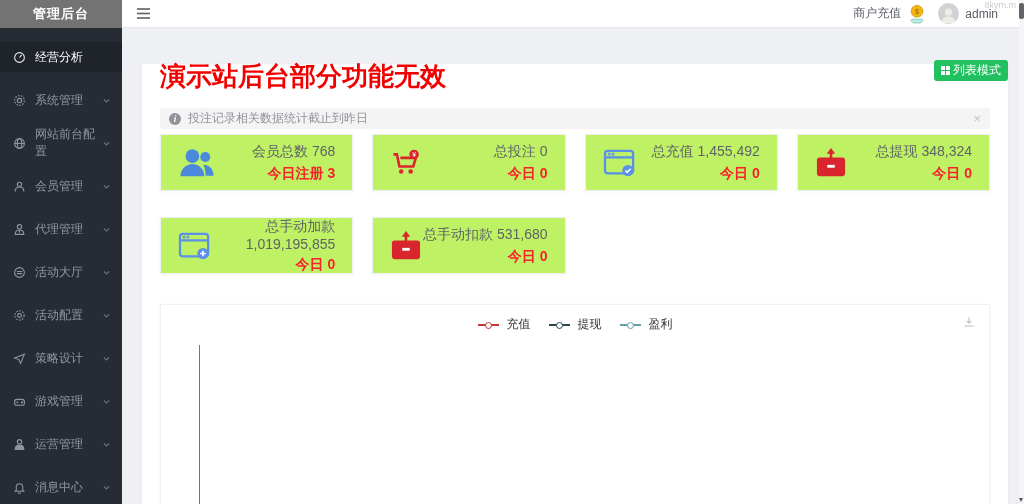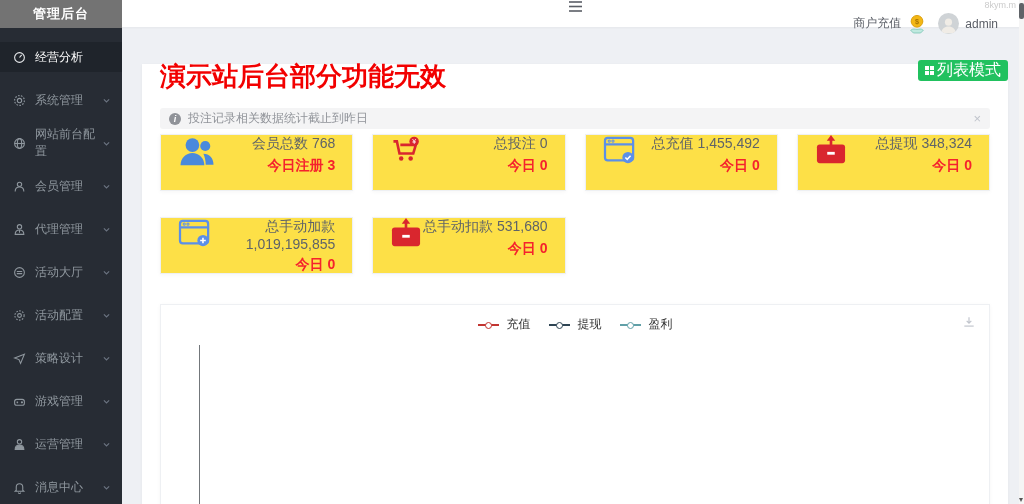--- a/index.html
+++ b/index.html
@@ -15,21 +15,21 @@
     color:#8f979e; cursor:pointer;margin-top:13px; }
   .menu-item.active { color:#fff; background:#1f242b; }
   .menu-item .mi-icon { width:13px; height:13px; margin-right:9px; flex:none; display:flex; align-items:center; }
   .menu-item .mi-icon svg { width:13px; height:13px; stroke:#8f979e; }
   .menu-item.active .mi-icon svg { stroke:#e8eaec; }
   .menu-item .chev { margin-left:auto; display:flex; }
   .menu-item .chev svg { width:9px; height:9px; stroke:#6b7380; }
 
   
   .topbar { position:fixed; left:122px; right:0; top:0; height:27px; background:#fff; z-index:4;
-    display:flex; align-items:center; padding:0 10px 0 14px; box-shadow:0 1px 2px rgba(0,0,0,.04);flex-direction:column; }
+    display:flex; align-items:center; padding:0 10px 0 14px; box-shadow:0 1px 2px rgba(0,0,0,.04); }
   .hamburger { cursor:pointer; display:flex; }
   .topbar-right { margin-left:auto; display:flex; align-items:center; color:#5a5e66; }
   .tb-label { margin-right:7px; }
   .coin-icon { width:18px; height:20px; margin-right:12px; cursor:pointer; }
   .avatar { width:21px; height:21px; border-radius:50%; background:#cfd3d6; overflow:hidden;
     margin-right:6px; display:flex; align-items:flex-end; justify-content:center; cursor:pointer; }
   .username { margin-right:16px; cursor:pointer; }
   .watermark { position:fixed; top:0; right:8px; font-size:9px; color:#cbcbcb; z-index:10; }
 
   
@@ -38,37 +38,37 @@
   .scroll-arrow { position:absolute; bottom:2px; left:0; width:0; height:0;
     border-left:2.5px solid transparent; border-right:2.5px solid transparent; border-top:4px solid #555; }
 
   
   .content { position:absolute; left:122px; top:27px; right:0; bottom:0;
     background:#eef0f4; padding:7px 16px 0 20px; }
   .panel { position:relative; background:#fff; min-height:476px; padding:0 10px;
     box-shadow:0 1px 3px rgba(0,0,0,.05); }
 
   .list-mode-btn { position:absolute; top:-4px; right:0; height:21px; background:#21c15f; color:#fff;
-    border:none; border-radius:3px; font-size:16px; padding:0 7px; display:flex; align-items:center;
+    border:none; border-radius:3px; font-size:12px; padding:0 7px; display:flex; align-items:center;
     gap:3px; cursor:pointer; font-family:inherit; }
   .grid-glyph { display:grid; grid-template-columns:4px 4px; gap:1px; }
   .grid-glyph i { width:4px; height:4px; background:#fff; }
 
   .demo-heading { margin:30px 8px 0; font-size:26px; line-height:1; font-weight:bold; color:#f20000;font-family:Liberation Serif, serif; }
 
   .notice { margin:18px 8px 0; height:21px; background:#f4f4f5; border-radius:3px; color:#909399;
     display:flex; align-items:center; padding:0 9px; }
   .info-icon { width:12px; height:12px; border-radius:50%; background:#909399; color:#fff;
     font-size:9px; font-style:italic; font-weight:bold; display:flex; align-items:center;
     justify-content:center; margin-right:7px; flex:none; }
   .notice-close { margin-left:auto; color:#c0c4cc; cursor:pointer; font-size:13px; line-height:1; }
 
   .stats-grid { margin:5px 8px 0; display:flex; flex-wrap:wrap; column-gap:19px; row-gap:26px; }
   .stat-card { width:calc((100% - 57px)/4); height:57px; border:1px solid #eef0f3;
-    box-shadow:0 1px 4px rgba(0,0,0,.04); display:flex; padding:0 17px; background:#fde047; }
+    box-shadow:0 1px 4px rgba(0,0,0,.04); display:flex; align-items:center; padding:0 17px; background:#bef264; }
   .stat-icon { flex:none; display:flex; }
   .stat-text { margin-left:auto; text-align:right; }
   .stat-line1 { color:#5f6368; font-size:14px; }
   .stat-line2 { color:#f5222d; font-size:14px; font-weight:bold; margin-top:4px; }
 
   .chart-card { position:relative; margin:30px 8px 0; height:208px; border:1px solid #eef0f3;
     box-shadow:0 1px 4px rgba(0,0,0,.04); background:#fff; }
   .legend { display:flex; justify-content:center; gap:18px; padding-top:11px; }
   .legend-item { display:flex; align-items:center; gap:8px; color:#333; cursor:pointer; }
   .lg-marker { position:relative; width:21px; height:7px; display:inline-block; }

